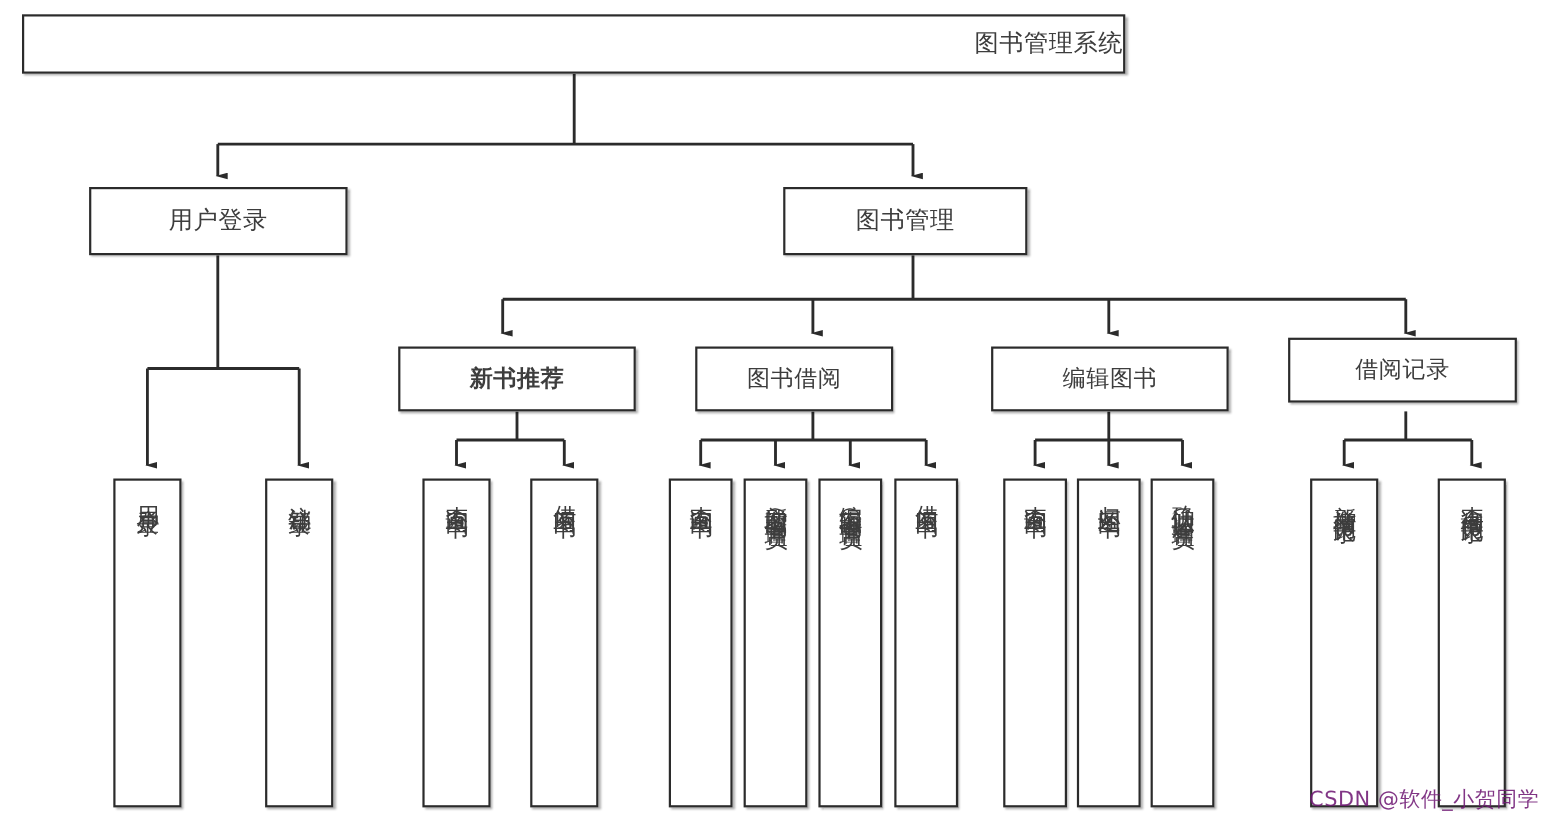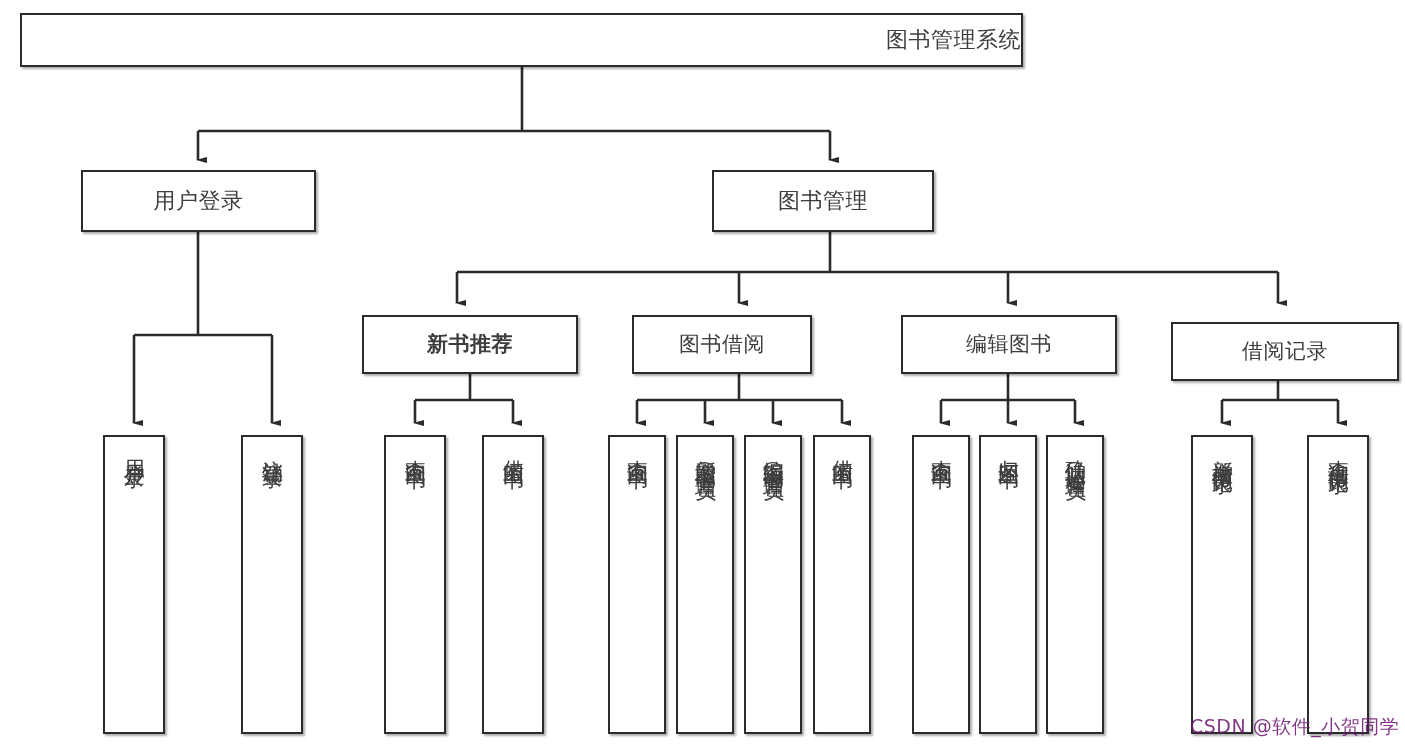--- a/index.html
+++ b/index.html
@@ -145,21 +145,21 @@
   </div>
 
   <div class="node lvl3" style="left:632px; top:315px; width:180px; height:59px;">
     <span class="node-label">图书借阅</span>
   </div>
 
   <div class="node lvl3" style="left:901px; top:315px; width:216px; height:59px;">
     <span class="node-label">编辑图书</span>
   </div>
 
-  <div class="node lvl3" style="left:1171px; top:322px; width:228px; height:59px;">
+  <div class="node lvl3" style="left:1171px; top:307px; width:208px; height:59px;">
     <span class="node-label">借阅记录</span>
   </div>
 
   <div class="node vertical" style="left:103px; top:435px; width:62px; height:299px;">
     <span class="node-label">用户登录</span>
   </div>
 
   <div class="node vertical" style="left:241px; top:435px; width:62px; height:299px;">
     <span class="node-label">注销登录</span>
   </div>

